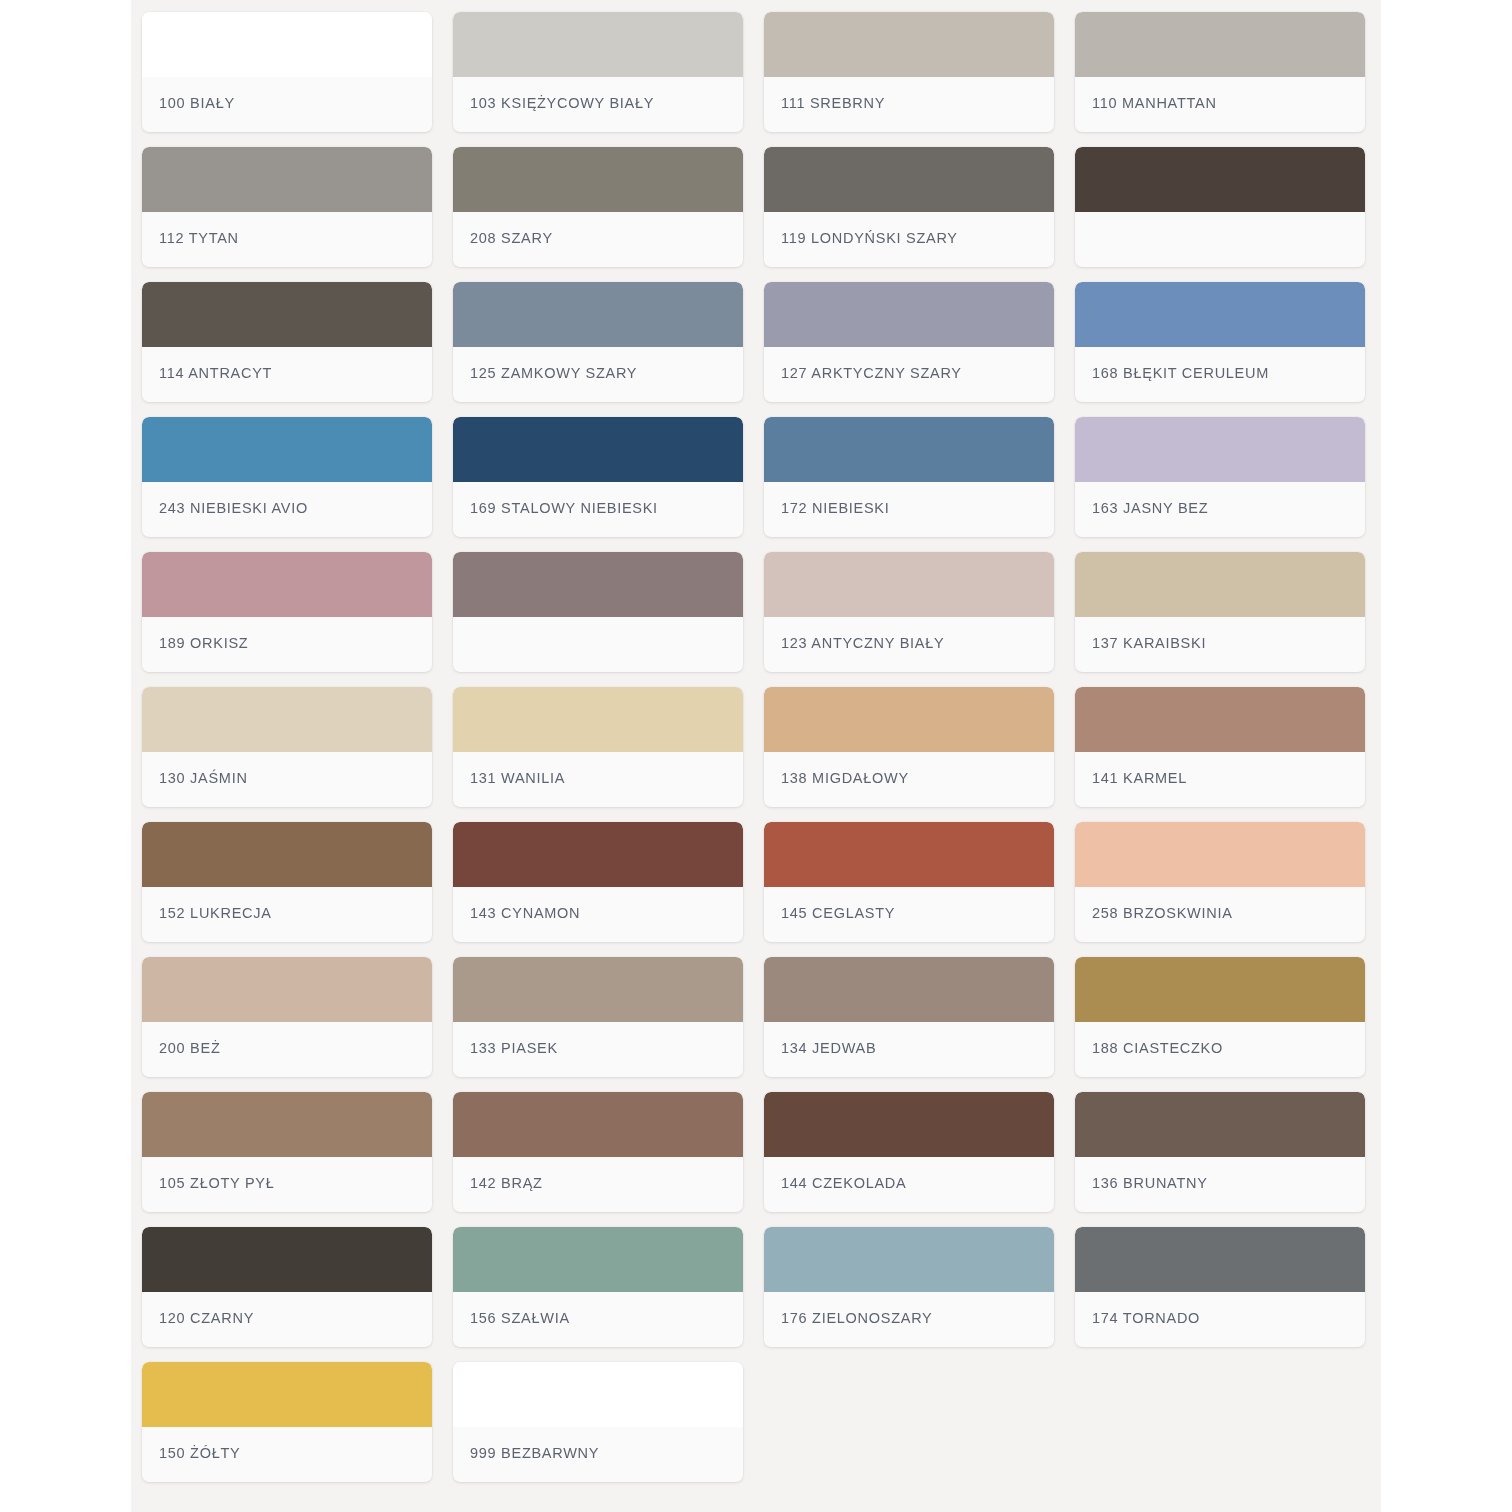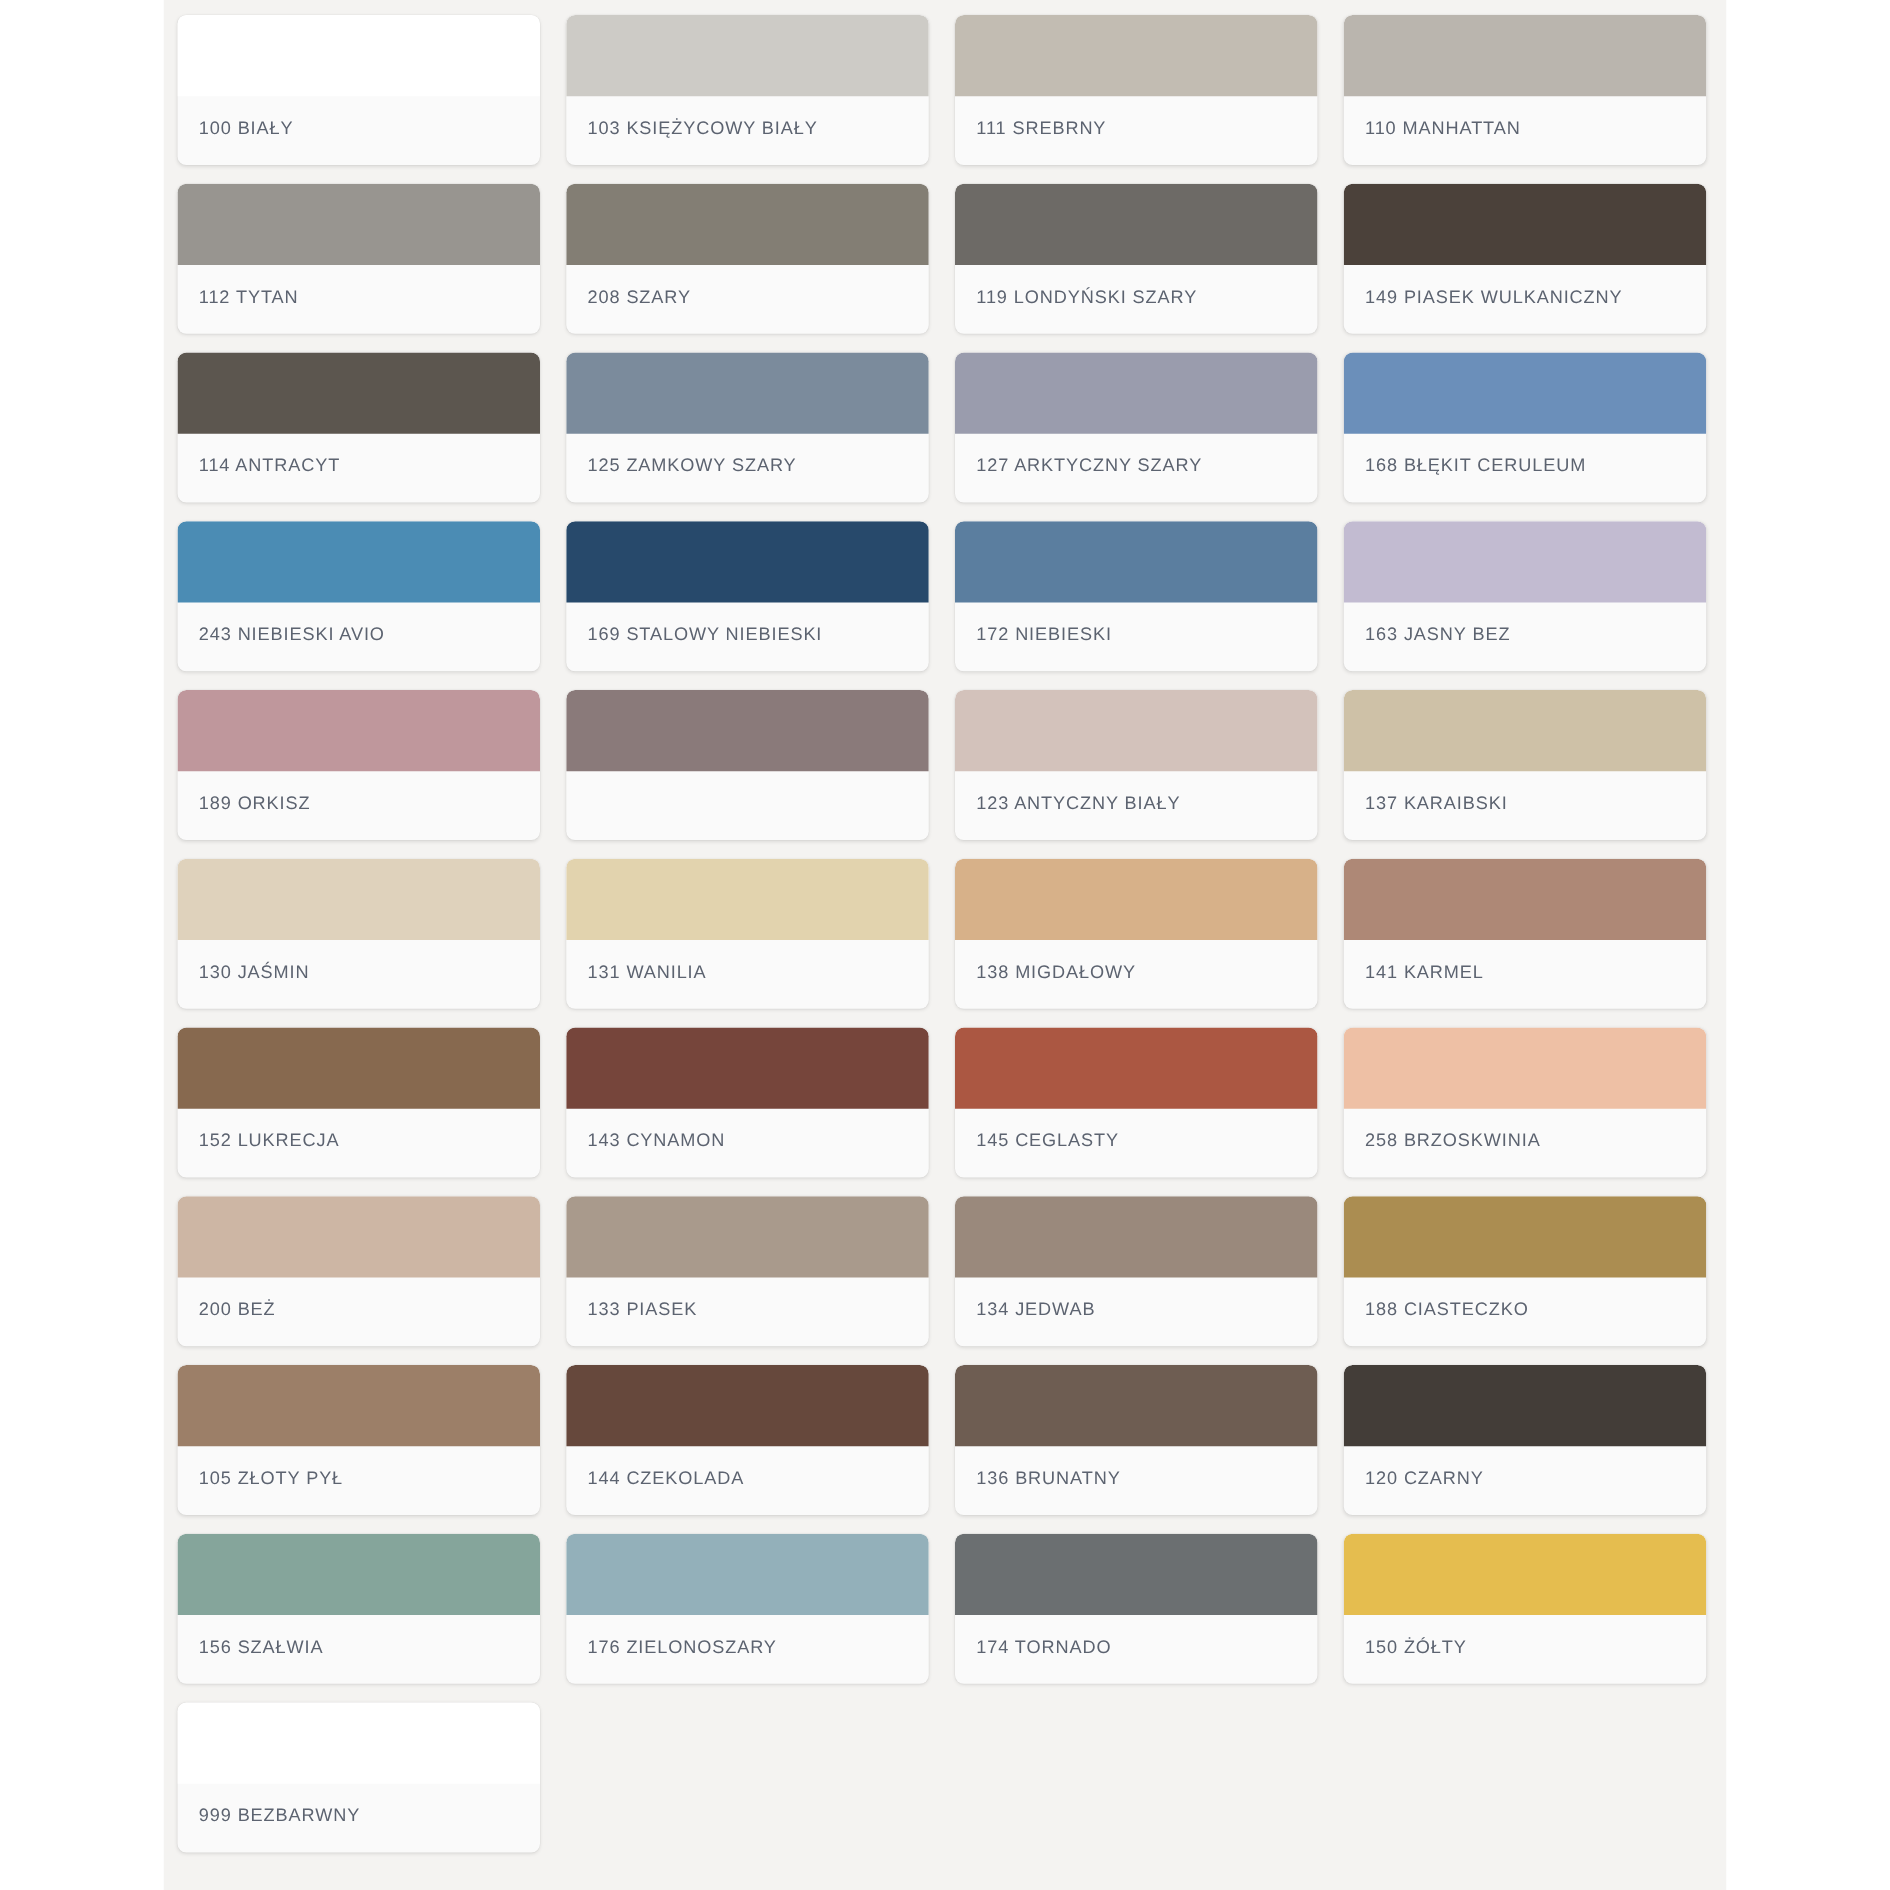--- a/index.html
+++ b/index.html
@@ -120,23 +120,20 @@
         </div>
       </div>
       <div class="swatch-card">
         <div class="swatch-color" style="background: rgb(109, 106, 102);"></div>
         <div class="swatch-label-wrap">
           <span class="swatch-label">119 LONDYŃSKI SZARY</span>
         </div>
       </div>
       <div class="swatch-card">
         <div class="swatch-color" style="background: rgb(75, 65, 58);"></div>
-        <div class="swatch-label-wrap">
-          <span class="swatch-label">149 PIASEK WULKANICZNY</span>
-        </div>
       </div>
       <div class="swatch-card">
         <div class="swatch-color" style="background: rgb(92, 86, 79);"></div>
         <div class="swatch-label-wrap">
           <span class="swatch-label">114 ANTRACYT</span>
         </div>
       </div>
       <div class="swatch-card">
         <div class="swatch-color" style="background: rgb(123, 139, 156);"></div>
         <div class="swatch-label-wrap">
@@ -269,20 +266,26 @@
       <div class="swatch-card">
         <div class="swatch-color" style="background: rgb(171, 141, 81);"></div>
         <div class="swatch-label-wrap">
           <span class="swatch-label">188 CIASTECZKO</span>
         </div>
       </div>
       <div class="swatch-card">
         <div class="swatch-color" style="background: rgb(156, 127, 104);"></div>
         <div class="swatch-label-wrap">
           <span class="swatch-label">105 ZŁOTY PYŁ</span>
+        </div>
+      </div>
+      <div class="swatch-card">
+        <div class="swatch-color" style="background: rgb(141, 109, 94);"></div>
+        <div class="swatch-label-wrap">
+          <span class="swatch-label">142 BRĄZ</span>
         </div>
       </div>
       <div class="swatch-card">
         <div class="swatch-color" style="background: rgb(102, 72, 60);"></div>
         <div class="swatch-label-wrap">
           <span class="swatch-label">144 CZEKOLADA</span>
         </div>
       </div>
       <div class="swatch-card">
         <div class="swatch-color" style="background: rgb(110, 93, 82);"></div>

